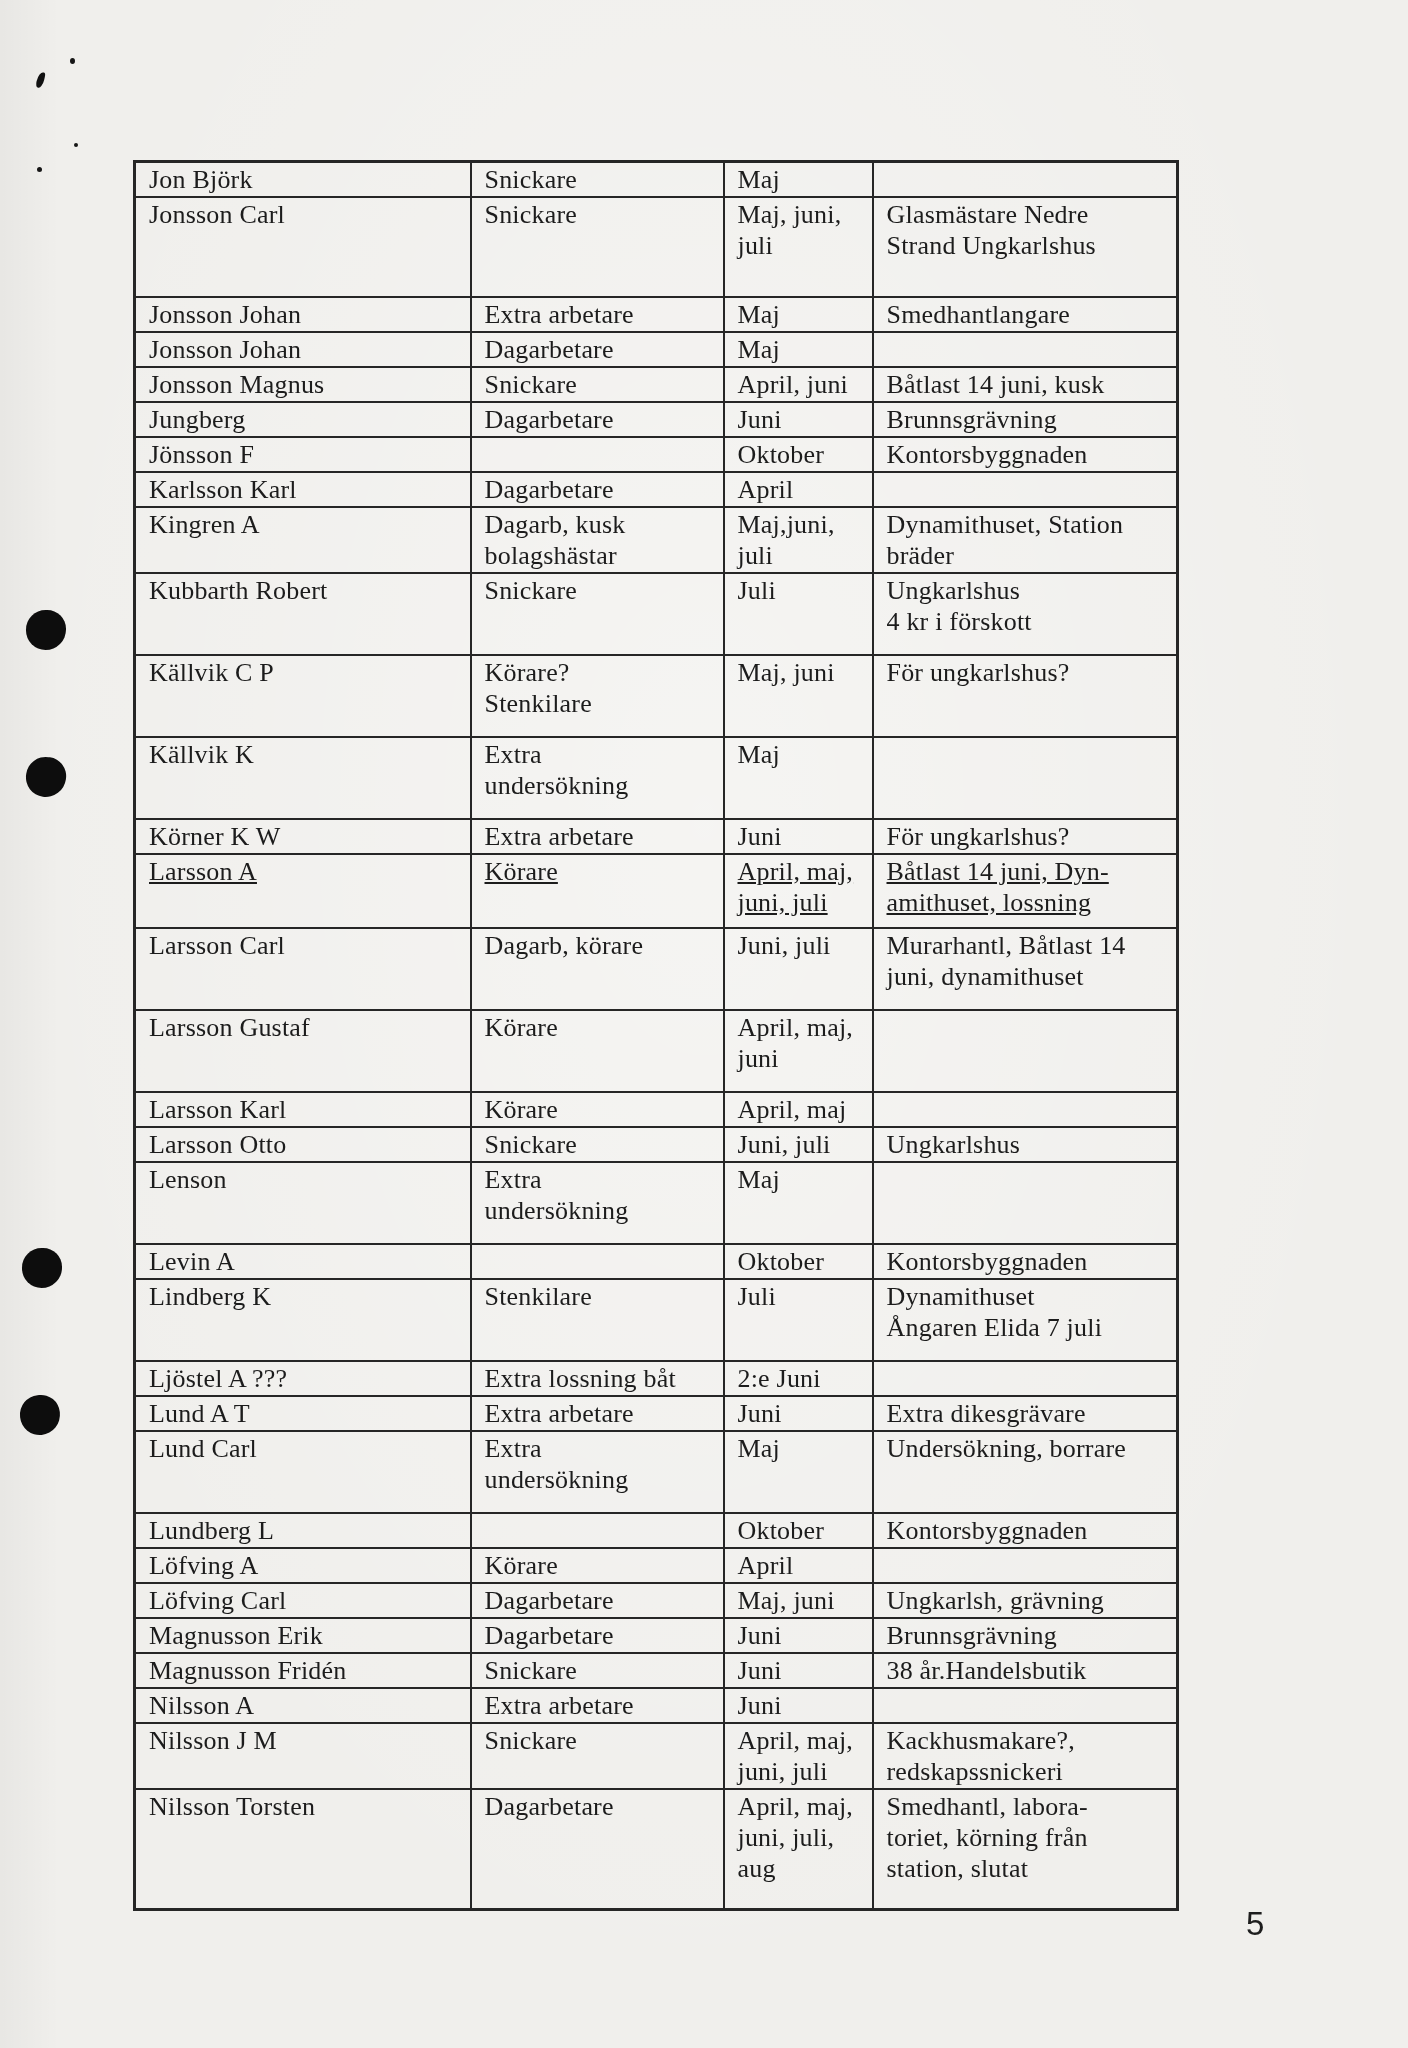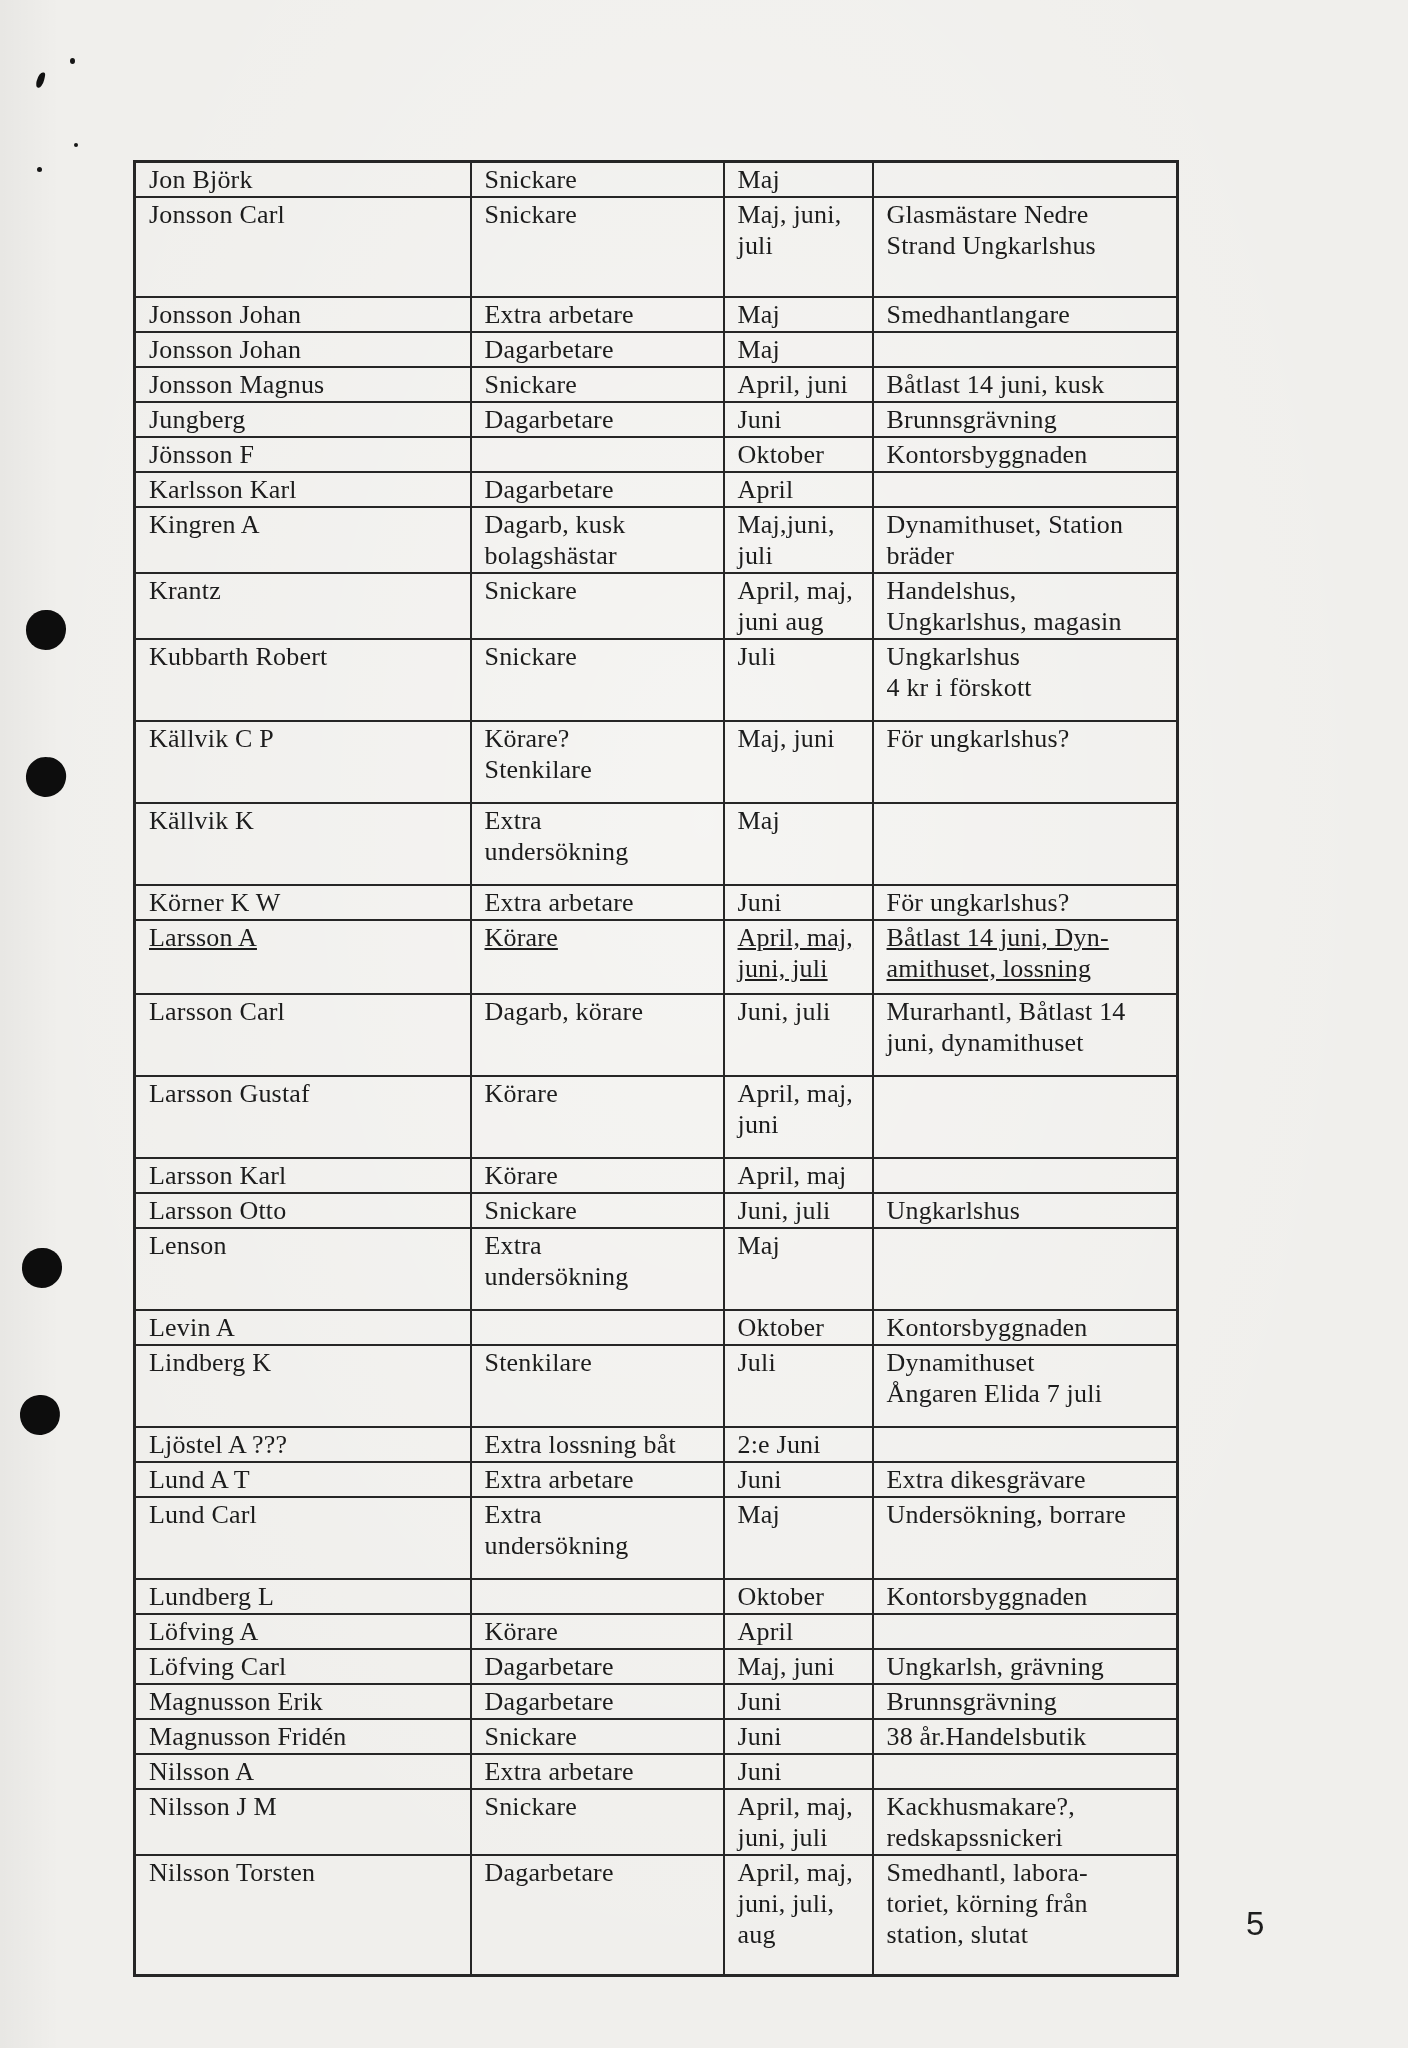--- a/index.html
+++ b/index.html
@@ -150,28 +150,20 @@
         </tr>
         <tr class="h2">
           <td>Kingren A</td>
           <td>Dagarb, kusk
 bolagshästar</td>
           <td>Maj,juni,
 juli</td>
           <td>Dynamithuset, Station
 bräder</td>
         </tr>
-        <tr class="h2">
-          <td>Krantz</td>
-          <td>Snickare</td>
-          <td>April, maj,
-juni aug</td>
-          <td>Handelshus,
-Ungkarlshus, magasin</td>
-        </tr>
         <tr class="hp">
           <td>Kubbarth Robert</td>
           <td>Snickare</td>
           <td>Juli</td>
           <td>Ungkarlshus
 4 kr i förskott</td>
         </tr>
         <tr class="hp">
           <td>Källvik C P</td>
           <td>Körare?

